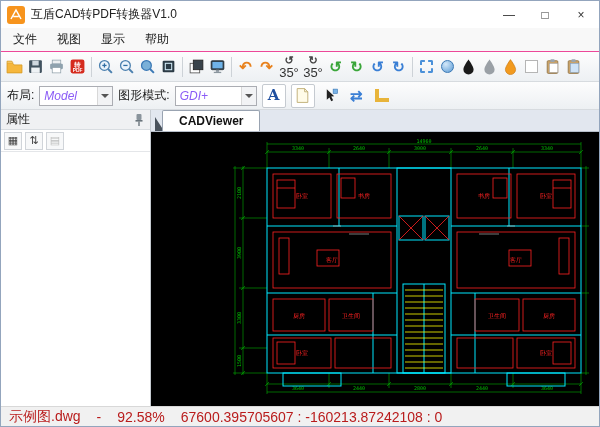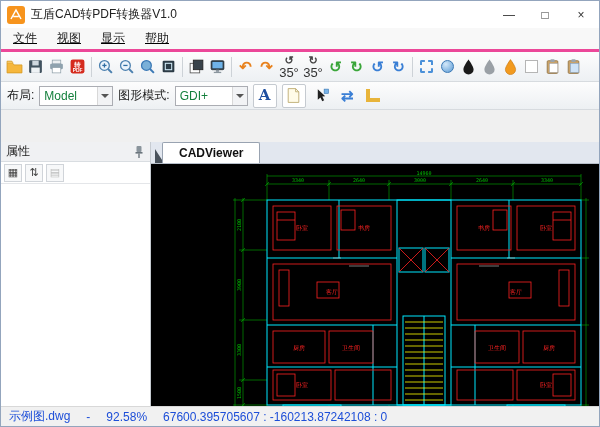--- a/index.html
+++ b/index.html
@@ -8,51 +8,51 @@
   .app{width:600px;height:427px;display:flex;flex-direction:column;background:#f0f0f0;border:1px solid #93a5bd;}
 
   
   .titlebar{height:27px;background:#ffffff;display:flex;align-items:center;padding-left:6px;flex:0 0 auto;}
   .logo svg{width:18px;height:18px;display:block;}
   .title{font-size:12px;color:#222;margin-left:6px;flex:1;white-space:nowrap;}
   .wincontrols{display:flex;height:100%;}
   .wbtn{width:36px;display:flex;align-items:center;justify-content:center;font-size:12px;color:#333;}
 
   
-  .menubar{height:24px;background:#f8f8f8;border-bottom:3px solid #ec4899;display:flex;align-items:center;padding:0 2px;flex:0 0 auto;text-decoration:underline;}
+  .menubar{height:24px;background:#f8f8f8;border-bottom:1px solid #ec4899;display:flex;align-items:flex-start;padding:0 2px;flex:0 0 auto;}
   .menu-item{font-size:12px;color:#222;padding:3px 10px;}
 
   
   .toolbar{display:flex;align-items:center;background:linear-gradient(#fdfdfd,#edf0f3);border-bottom:1px solid #d7dbdf;flex:0 0 auto;}
   .tb1{height:30px;padding:0 3px;}
   .tb2{height:28px;padding:4px 6px;gap:5px;}
   .tbtn{height:26px;min-width:21px;display:flex;align-items:center;justify-content:center;border-radius:2px;}
   .tbtn svg{width:17px;height:17px;display:block;}
   .sep{width:1px;height:20px;background:#cdd2d7;margin:0 3px;}
   .glyph{font-size:15px;line-height:1;font-weight:bold;}
   .orange{color:#e8821e;}.green{color:#3aa63a;}.blue{color:#3a7fd5;}.dark{color:#444;}
   .rot{flex-direction:column;min-width:24px;}
   .rot .glyph{font-size:11px;}
   .rotlabel{font-size:13px;color:#333;line-height:1;}
   .selbox{width:13px;height:13px;border:2px dashed #4a90d9;border-radius:2px;}
   .circ{width:13px;height:13px;border-radius:50%;background:radial-gradient(circle at 35% 30%,#d4e8f9,#5b9bd5);border:1px solid #3a78b5;}
   .blank{width:13px;height:13px;background:#fff;border:1px solid #b5b5b5;}
 
   .lab{font-size:12px;color:#222;}
   .combo{height:20px;background:#fff;border:1px solid #abadb3;display:flex;align-items:stretch;}
-  .combo .val{flex:1;font-size:12px;padding:1px 4px;color:#15803d;display:flex;align-items:center;}
+  .combo .val{flex:1;font-size:12px;padding:1px 4px;color:#8b5cf6;display:flex;align-items:center;font-style:italic;}
   .caret{width:15px;display:flex;align-items:center;justify-content:center;border-left:1px solid #d8d8d8;background:#f2f3f5;}
   .caret i{border:4px solid transparent;border-top-color:#555;margin-top:4px;display:block;}
-  .combo.layout{width:74px;}.combo.mode{width:73px;text-align:right;}
+  .combo.layout{width:74px;}.combo.mode{width:82px;text-align:right;}
   .boxed{width:24px;height:24px;border:1px solid #c5cad0;background:#fff;border-radius:2px;}
   .Aletter{font-family:"DejaVu Serif",serif;font-weight:bold;color:#1f4fa0;font-size:15px;line-height:1;}
   .corner{width:14px;height:13px;border-left:4px solid #e8b43a;border-bottom:4px solid #e8b43a;}
 
   
-  .main{flex:1;display:flex;min-height:0;margin-top:32px;}
+  .main{flex:1;display:flex;min-height:0;}
   .sidepanel{width:150px;background:#fff;border-right:1px solid #c6cbd1;display:flex;flex-direction:column;flex:0 0 auto;}
   .panel-header{height:20px;background:#f0f1f3;border-bottom:1px solid #d9dde1;display:flex;align-items:center;justify-content:space-between;padding:0 5px;}
   .panel-title{font-size:12px;color:#222;}
   .panel-tools{height:22px;border-bottom:1px solid #e4e6e9;display:flex;align-items:center;gap:3px;padding:0 3px;}
   .ptool{width:18px;height:18px;border:1px solid #d0d4d9;display:flex;align-items:center;justify-content:center;font-size:11px;color:#444;background:#f7f8f9;}
   .ptool.disabled{color:#bdbdbd;}
   .panel-body{flex:1;background:#fff;}
 
   .docarea{flex:1;display:flex;flex-direction:column;min-width:0;background:#7f1d1d;}
   .tabbar{height:22px;display:flex;align-items:flex-end;padding-left:4px;background:#e2e7ef;border-bottom:1px solid #b7bfca;flex:0 0 auto;}
@@ -65,21 +65,21 @@
   .dim{fill:#00c000;font-size:5px;text-anchor:middle;font-family:"DejaVu Sans Mono",monospace;}
   .room{fill:#ff2222;font-size:6px;text-anchor:middle;}
   .g-dim{stroke:#00c000;stroke-width:0.55;}
   .g-wall{stroke:#00e8ff;stroke-width:1;fill:none;}
   .g-red{stroke:#ff2222;stroke-width:0.8;fill:none;}
   .g-stair{stroke:#ffff00;stroke-width:0.8;}
   .g-white{stroke:#cccccc;stroke-width:0.6;}
 
   
   .statusbar{height:20px;background:#f1f1f1;border-top:1px solid #d8d8d8;display:flex;align-items:center;gap:16px;padding:0 8px;flex:0 0 auto;}
-  .status-item{font-size:12px;color:#1d4ed8;white-space:nowrap;}
+  .status-item{font-size:14px;color:#b91c1c;white-space:nowrap;}
 </style>
 </head>
 <body>
 
 <div class="app">
 
   <div class="titlebar">
     <span class="logo">
       <svg viewBox="0 0 18 18">
           <rect width="18" height="18" rx="3" fill="#f7941d"></rect>

